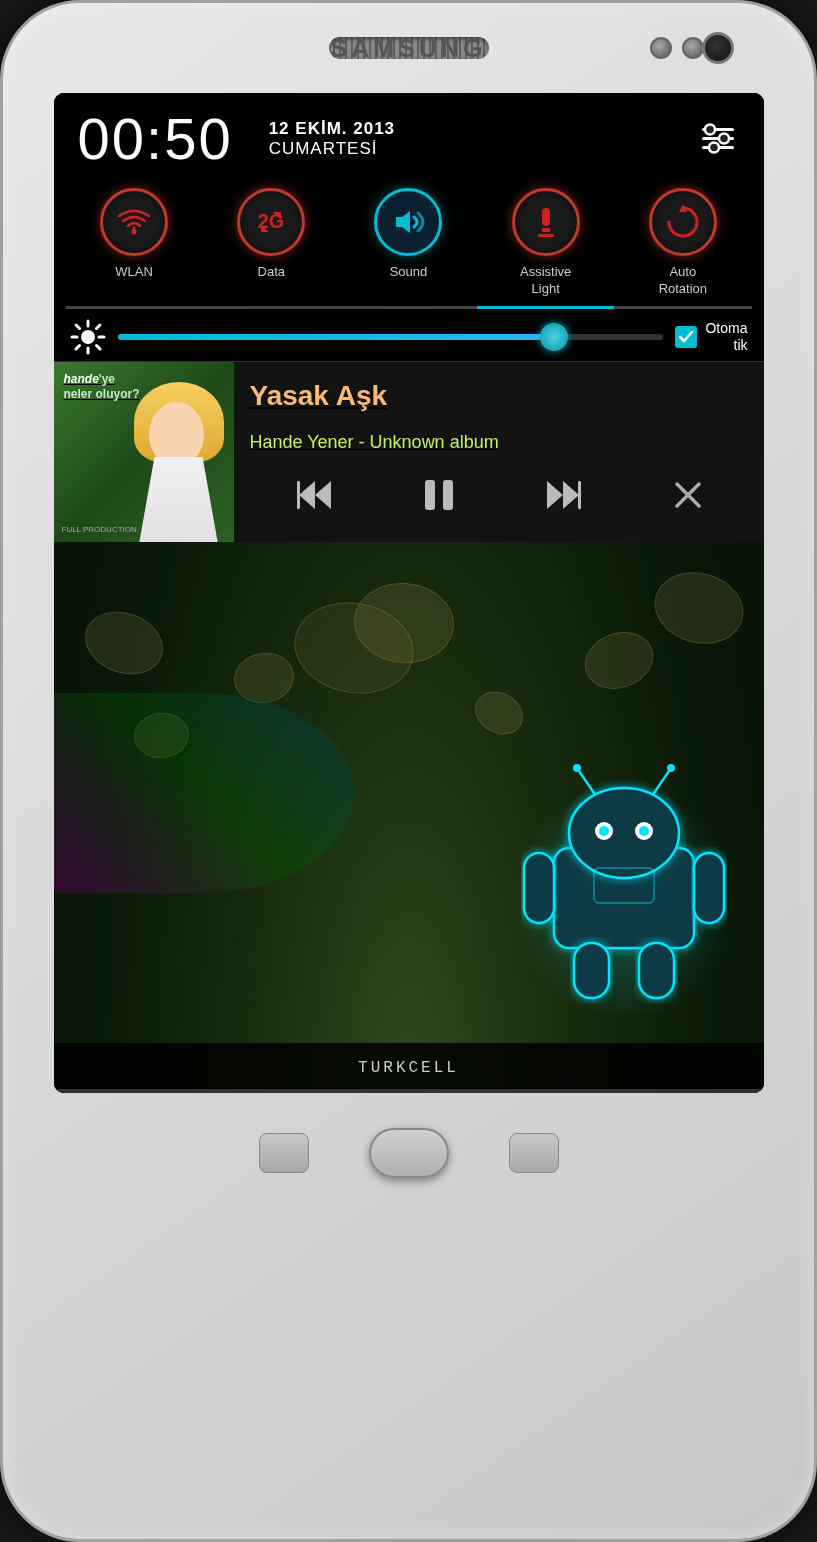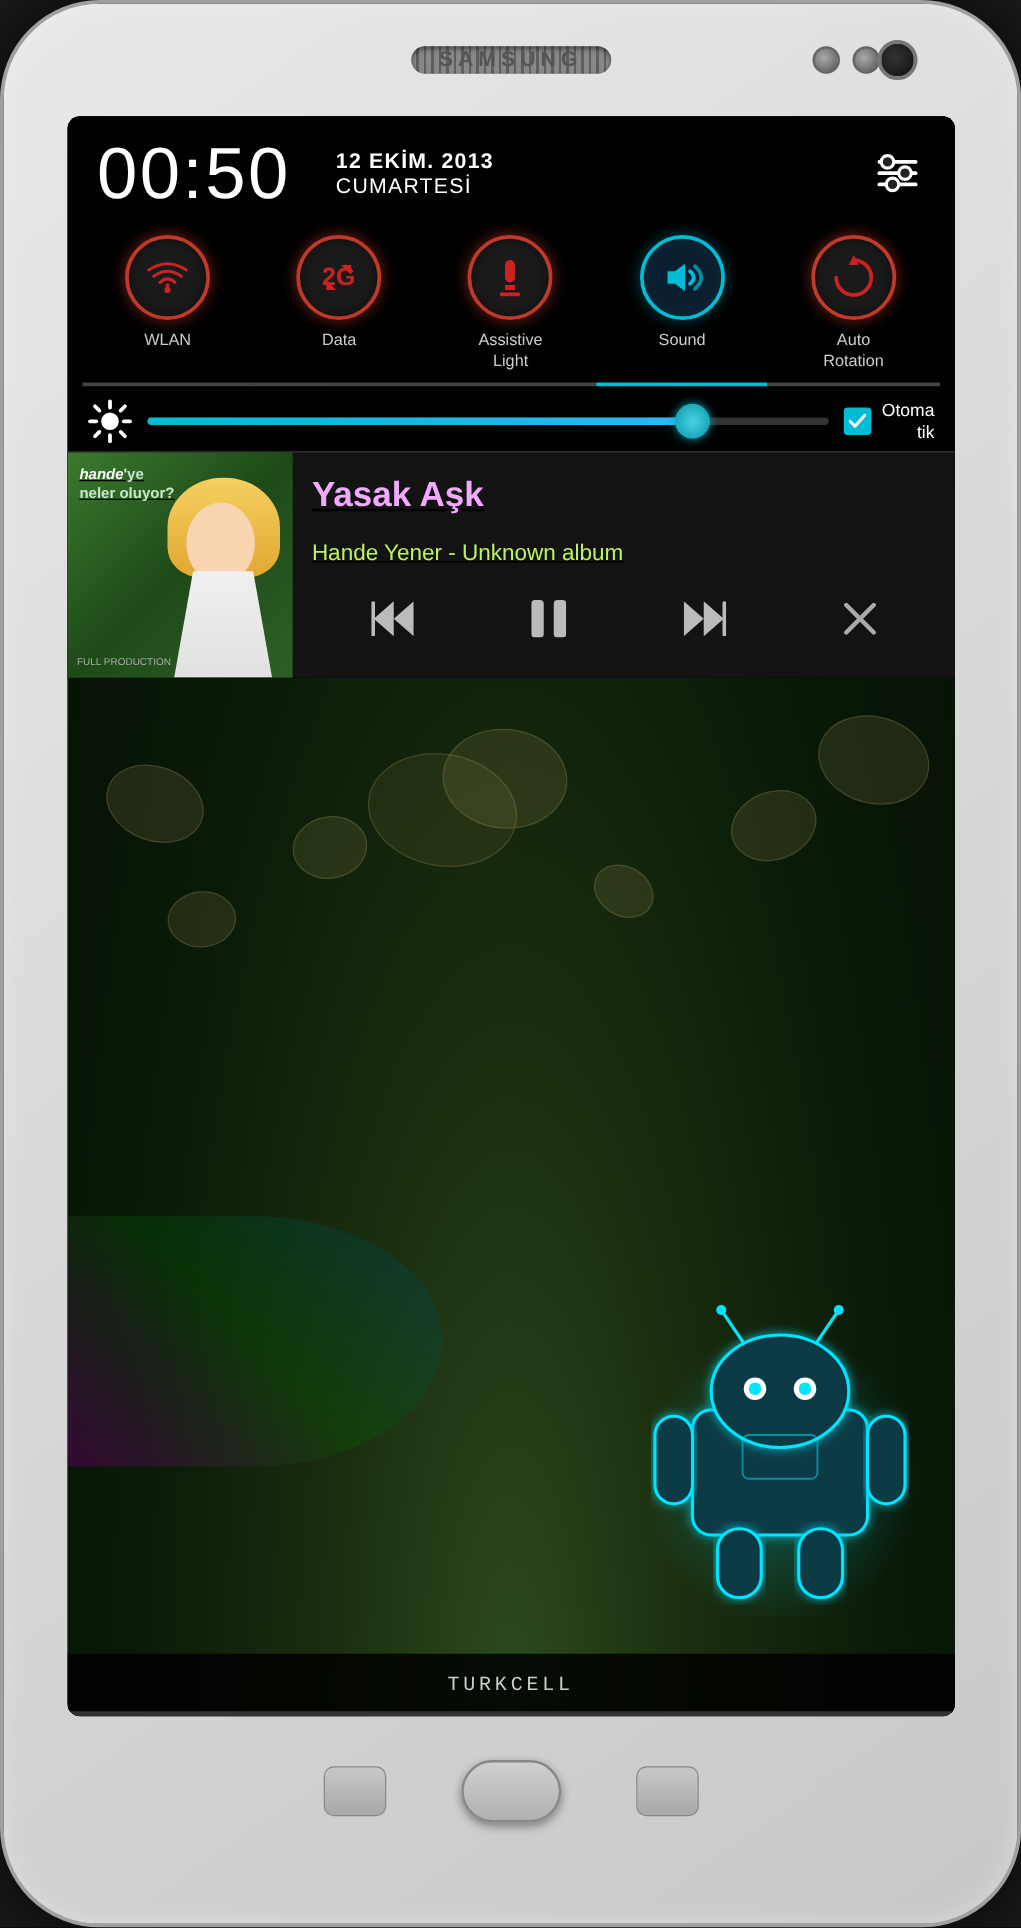--- a/index.html
+++ b/index.html
@@ -49,21 +49,21 @@
       position: absolute;
       top: 0; left: 0; right: 0; bottom: 0;
       background: repeating-linear-gradient(90deg, transparent, transparent 4px, rgba(0,0,0,0.3) 4px, rgba(0,0,0,0.3) 6px);
     }
 
     .samsung-logo {
       position: absolute;
       top: 50%;
       left: 50%;
       transform: translate(-50%, -50%);
-      font-size: 17px;
+      font-size: 25px;
       font-weight: bold;
       letter-spacing: 4px;
       color: #555;
       font-family: Arial, sans-serif;
     }
 
     .circle-small {
       width: 22px;
       height: 22px;
       border-radius: 50%;
@@ -78,21 +78,21 @@
       background: radial-gradient(circle at 40% 40%, #333, #111);
       border: 3px solid #777;
       position: absolute;
       right: 80px;
       top: 50%;
       transform: translateY(-50%);
     }
 
     .screen {
       width: 710px;
-      height: 1280px;
+      height: 1000px;
       background: #000;
       border-radius: 10px;
       overflow: hidden;
       position: relative;
     }
 
     
     .notification-panel {
       width: 100%;
       background: rgba(0,0,0,0.92);
@@ -340,21 +340,21 @@
     .music-info {
       flex: 1;
       padding: 18px 16px 8px;
       display: flex;
       flex-direction: column;
       justify-content: space-between;
     }
 
     .music-title {
       font-size: 28px;
-      color: #f0abfc;
+      color: #fdba74;
       font-weight: bold;
     }
 
     .music-artist {
       font-size: 18px;
       color: #bef264;
       margin-top: 20px;
     }
 
     .music-controls {
@@ -589,40 +589,40 @@
             <svg width="36" height="36" viewBox="0 0 36 36" fill="none">
               <text x="18" y="24" text-anchor="middle" font-size="20" font-weight="bold" fill="#cc2222">2G</text>
               <path d="M28 8 L20 8 L28 16 Z" fill="#cc2222"></path>
               <path d="M8 28 L16 28 L8 20 Z" fill="#cc2222"></path>
             </svg>
           </div>
           <span class="toggle-label">Data</span>
         </div>
 
         <div class="toggle-btn">
+          <div class="toggle-circle sound-active">
+            <svg width="40" height="40" viewBox="0 0 40 40" fill="none">
+              <path d="M8 15 L8 25 L14 25 L22 31 L22 9 L14 15 Z" fill="#00bcd4"></path>
+              <path d="M26 15 Q32 20 26 25" stroke="#00bcd4" stroke-width="3" stroke-linecap="round" fill="none"></path>
+              <path d="M30 11 Q40 20 30 29" stroke="#00bcd4" stroke-width="3" stroke-linecap="round" fill="none" opacity="0.7"></path>
+            </svg>
+          </div>
+          <span class="toggle-label">Sound</span>
+        </div>
+
+        <div class="toggle-btn">
           <div class="toggle-circle active">
             <svg width="36" height="36" viewBox="0 0 36 36" fill="none">
               <rect x="14" y="4" width="8" height="18" rx="4" fill="#cc2222"></rect>
               <rect x="14" y="24" width="8" height="4" fill="#cc2222"></rect>
               <rect x="10" y="30" width="16" height="3" rx="1" fill="#cc2222"></rect>
             </svg>
           </div>
           <span class="toggle-label" style="white-space:pre-line;text-align:center;">Assistive
 Light</span>
-        </div>
-
-        <div class="toggle-btn">
-          <div class="toggle-circle sound-active">
-            <svg width="40" height="40" viewBox="0 0 40 40" fill="none">
-              <path d="M8 15 L8 25 L14 25 L22 31 L22 9 L14 15 Z" fill="#00bcd4"></path>
-              <path d="M26 15 Q32 20 26 25" stroke="#00bcd4" stroke-width="3" stroke-linecap="round" fill="none"></path>
-              <path d="M30 11 Q40 20 30 29" stroke="#00bcd4" stroke-width="3" stroke-linecap="round" fill="none" opacity="0.7"></path>
-            </svg>
-          </div>
-          <span class="toggle-label">Sound</span>
         </div>
 
         <div class="toggle-btn">
           <div class="toggle-circle active">
             <svg width="36" height="36" viewBox="0 0 36 36" fill="none">
               <path d="M18 4 A14 14 0 1 1 4 18" stroke="#cc2222" stroke-width="3" stroke-linecap="round" fill="none"></path>
               <polygon points="18,0 14,8 22,8" fill="#cc2222"></polygon>
             </svg>
           </div>
           <span class="toggle-label" style="white-space:pre-line;text-align:center;">Auto

